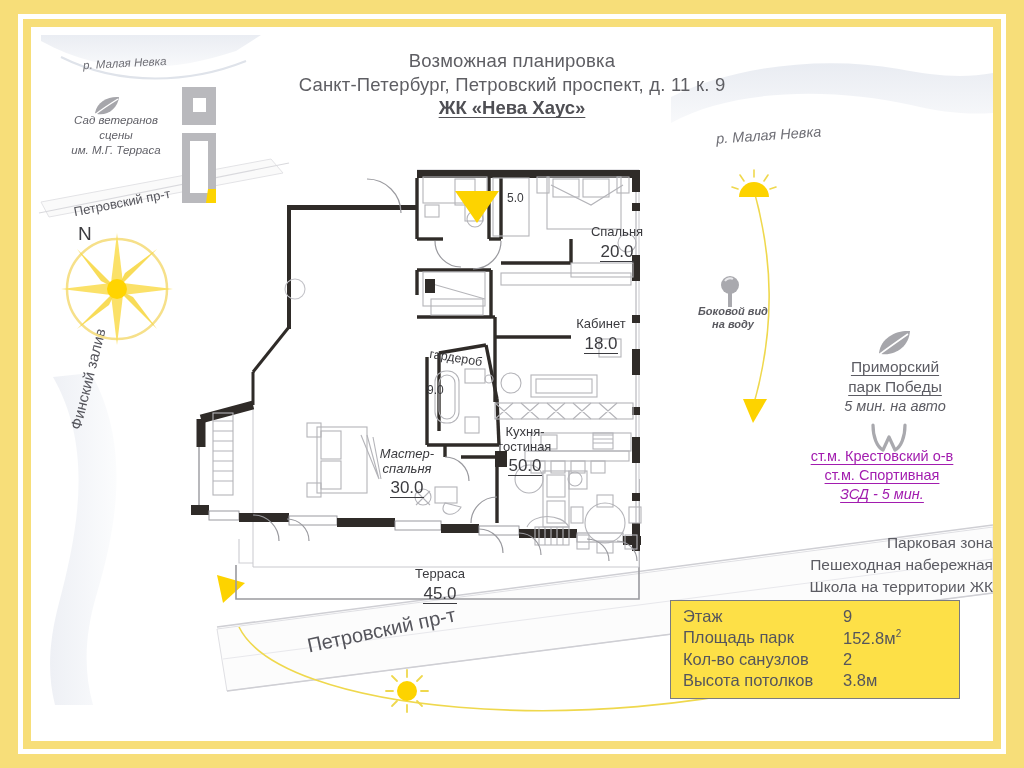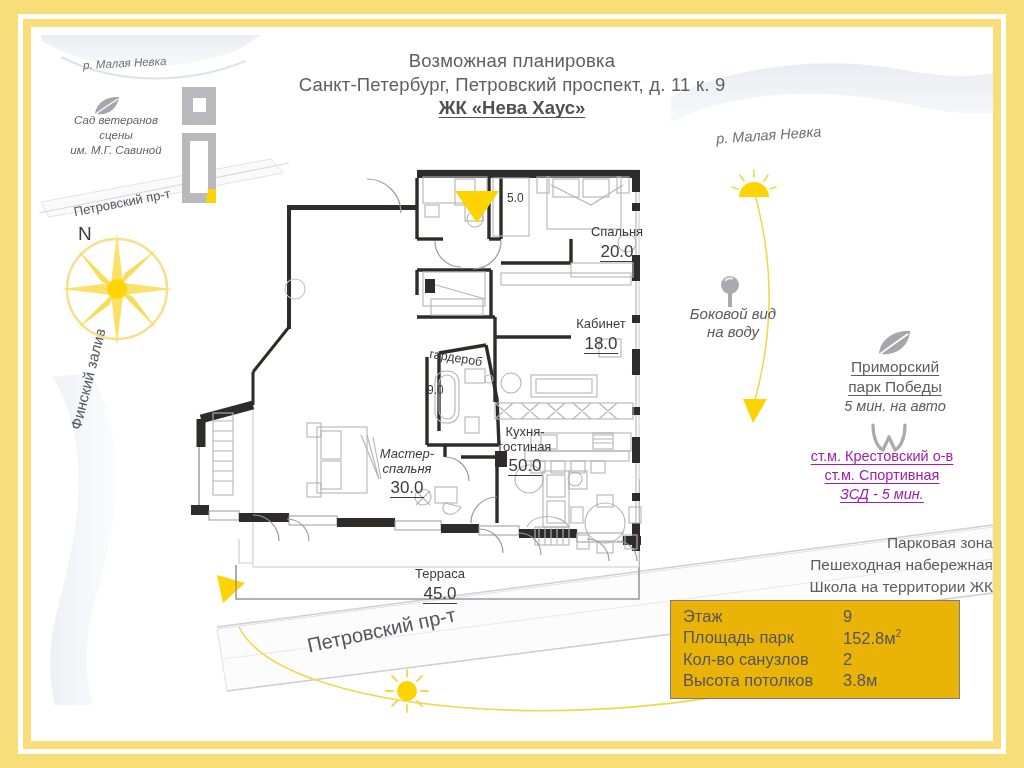--- a/index.html
+++ b/index.html
@@ -116,22 +116,22 @@
     font-size: 19px;
     color: #3c3c40;
   }
 
   
   .pin-label {
     position: absolute;
     left: 632px; top: 278px;
     width: 140px;
     text-align: center;
-    font-size: 15px;
-    font-weight: normal;
+    font-size: 11px;
+    font-weight: bold;
     font-style: italic;
     color: #5a5a60;
     line-height: 1.22;
   }
   .park-block {
     position: absolute;
     left: 766px; top: 330px;
     width: 196px;
     text-align: center;
     color: #5c5c63;
@@ -178,21 +178,21 @@
     font-size: 15.5px;
     line-height: 1.42;
   }
 
   
   #info-table {
     position: absolute;
     left: 639px; top: 573px;
     width: 290px;
     border: 1.5px solid #7b7b80;
-    background: #eab308;
+    background: #fde047;
     box-sizing: border-box;
     padding: 5px 12px 7px 12px;
   }
   #info-table table { border-collapse: collapse; width: 100%; }
   #info-table td {
     color: #55555c;
     font-size: 16.5px;
     padding: 1px 0;
     white-space: nowrap;
   }
@@ -275,21 +275,21 @@
     <div class="lbl-river-right">р. Малая Невка</div>
     <div class="lbl-bay">Финский залив</div>
 
     <svg class="leaf-small" width="28" height="22" viewBox="0 0 28 22">
       <path d="M2 18 C4 6,16 1,26 2 C25 13,15 21,4 19 Z" fill="#a6a6ab"></path>
       <path d="M3 19 C9 14,17 9,25 4" stroke="#ffffff" stroke-width="1.4" fill="none"></path>
     </svg>
     <div class="garden-label">
       <span>Сад ветеранов</span><br>
       <span>сцены</span><br>
-      <span>им. М.Г. Савиной</span>
+      <span>им. М.Г. Терраса</span>
     </div>
 
     <svg style="position:absolute;left:145px;top:58px;" width="46" height="120" viewBox="0 0 46 120">
       <rect x="6" y="2" width="34" height="38" fill="#b9b9bd"></rect>
       <rect x="17" y="13" width="13" height="14" fill="#ffffff"></rect>
       <rect x="6" y="48" width="34" height="70" fill="#b9b9bd"></rect>
       <path d="M14 56 h18 v52 h-18 z" fill="#ffffff"></path>
       <path d="M32 104 L40 104 L40 118 L30 118 Z" fill="#fdd400"></path>
     </svg>
 

